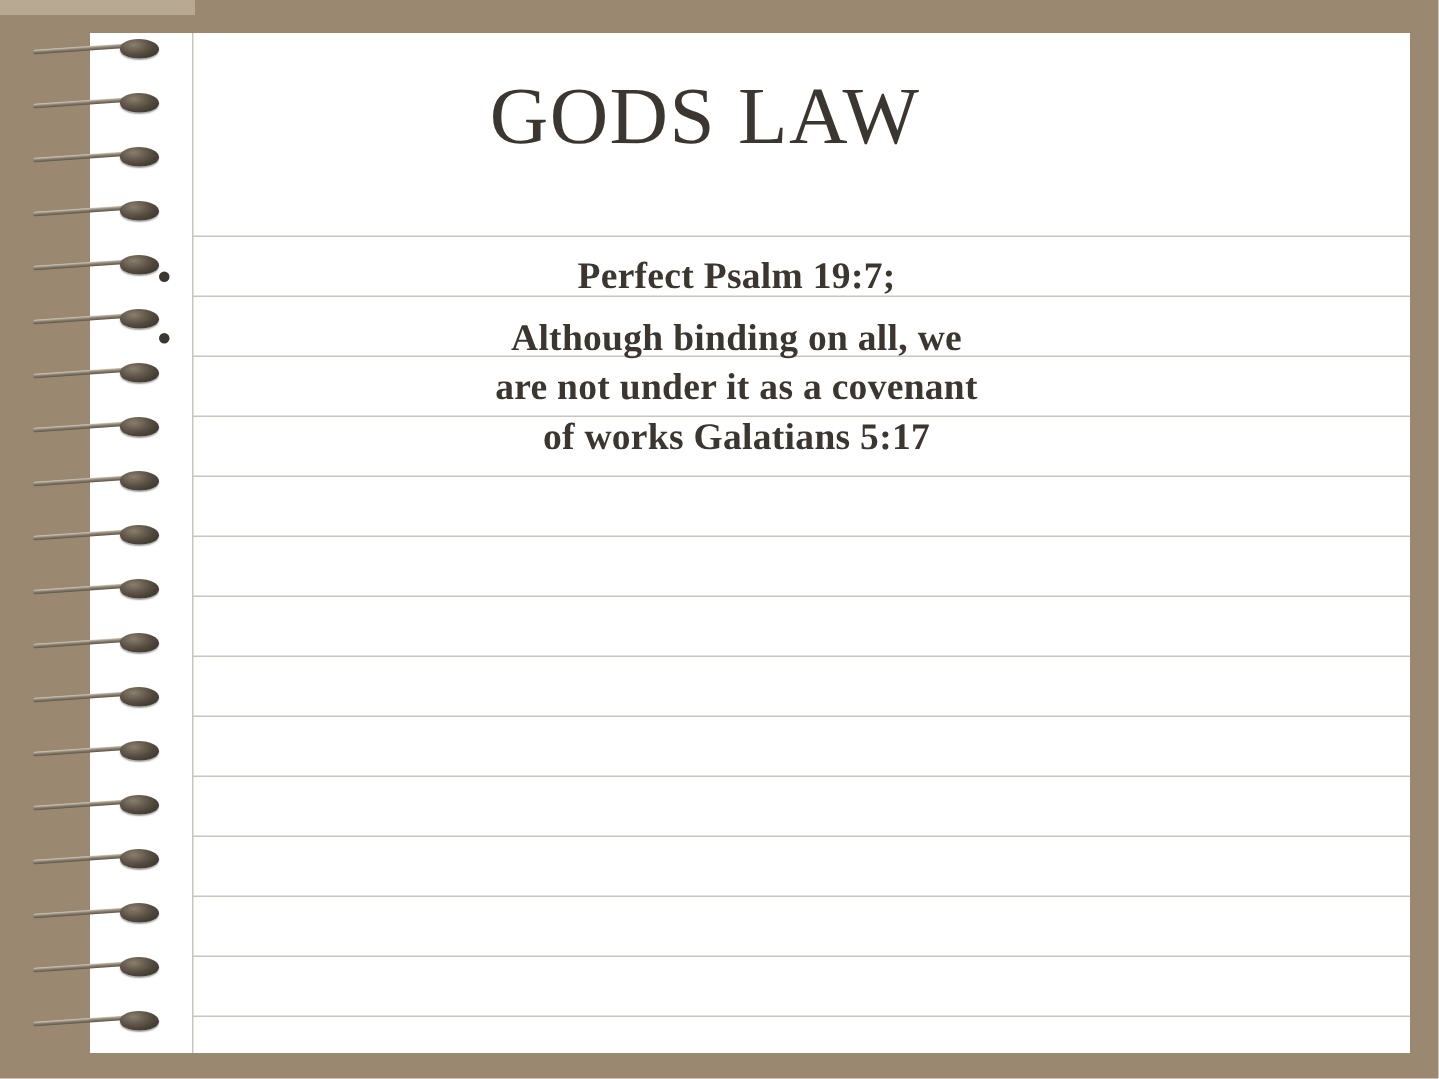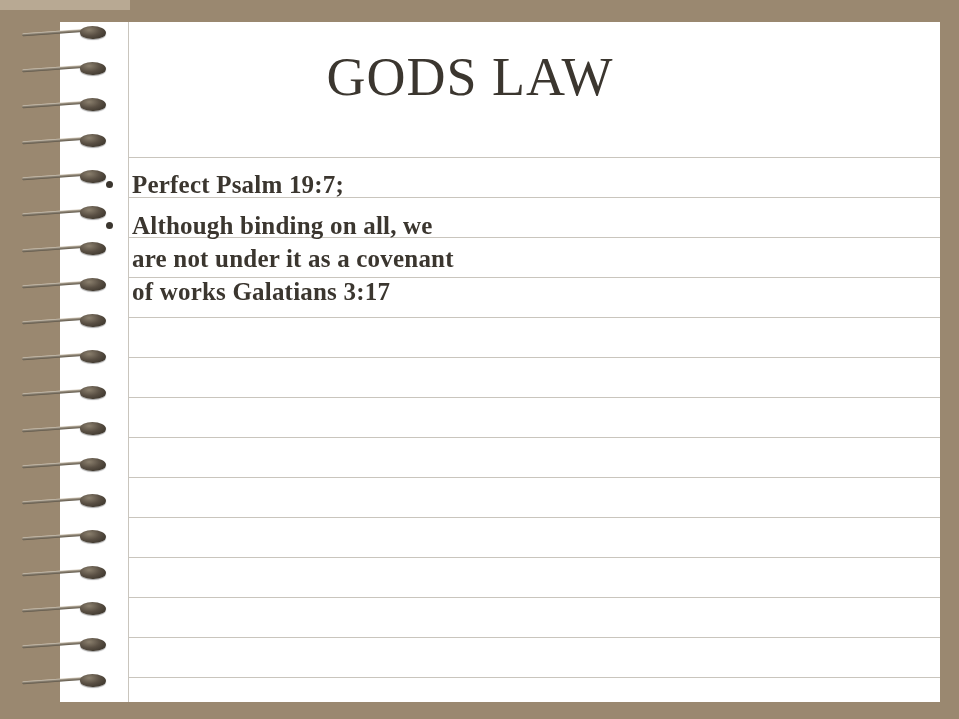--- a/index.html
+++ b/index.html
@@ -128,20 +128,21 @@
   }
 
   #bullets {
     position: absolute;
     left: 90px;
     top: 168px;
     width: 760px;
     list-style: none;
     margin: 0;
     padding: 0;
+    text-align: center;
   }
   .bullet {
     position: relative;
     padding-left: 42px;
     margin: 0 0 8px 0;
     font-family: "Liberation Serif", serif;
     font-size: 25px;
     font-weight: bold;
     color: #3b362f;
     line-height: 1.32;
@@ -272,17 +273,17 @@
 
     <ul id="bullets">
       <li class="bullet">
         <span class="dot"></span>
         <span class="txt">Perfect Psalm 19:7;</span>
       </li>
       <li class="bullet">
         <span class="dot"></span>
         <span class="txt"> Although binding on all, we
 are not under it as a covenant
-of works Galatians 3:17</span>
+of works Galatians 5:17</span>
       </li>
     </ul>
   </div>
 </div>
 
 </body></html>

